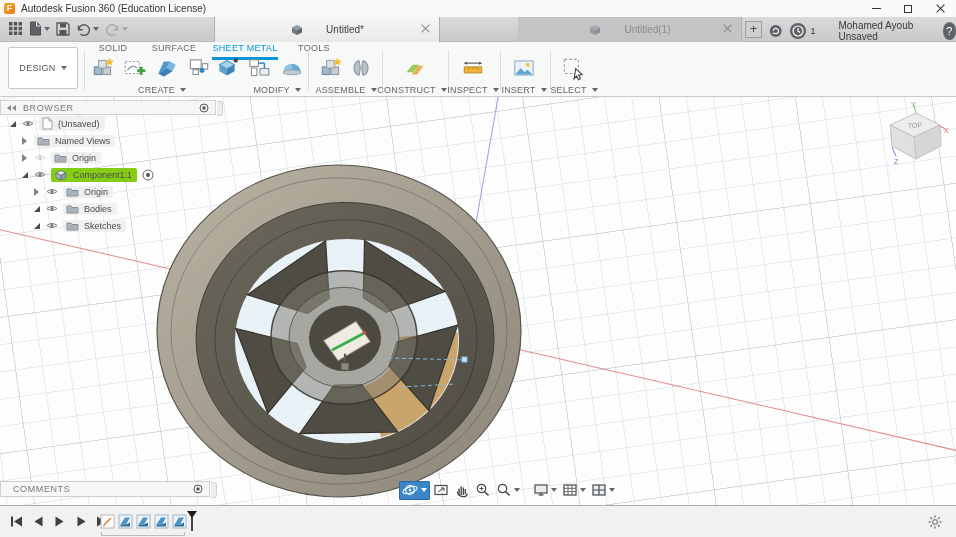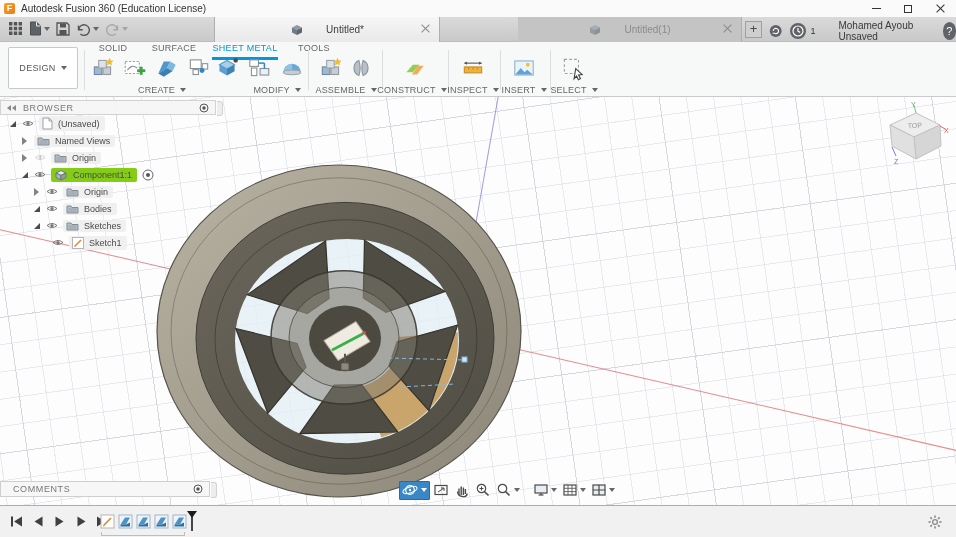--- a/index.html
+++ b/index.html
@@ -501,34 +501,20 @@
         </svg>
       <span class="pill">
           <svg width="13" height="10" viewBox="0 0 13 10">
             <path d="M1 2h4l1 1.5h6V9H1z" fill="#b8c0c7" stroke="#828c94"></path>
             <line x1="2.5" y1="5" x2="10.5" y2="5" stroke="#97a0a8"></line>
             <line x1="2.5" y1="7" x2="10.5" y2="7" stroke="#97a0a8"></line>
           </svg>
           <span>Sketches</span>
         </span>
     </div>
-    <div class="trow lv3">
-      <svg class="eye" width="12" height="9" viewBox="0 0 12 9">
-          <path d="M1 4.5Q6 .5 11 4.5 6 8.5 1 4.5Z" fill="none" stroke="#777"></path>
-          <circle cx="6" cy="4.5" r="1.6" fill="#777"></circle>
-        </svg>
-      <span class="pill">
-          <svg width="12" height="12" viewBox="0 0 12 12">
-            <rect x=".5" y=".5" width="11" height="11" fill="#fff" stroke="#b5b5b5"></rect>
-            <line x1="3" y1="9" x2="9" y2="3" stroke="#e0822f" stroke-width="1.5"></line>
-            <path d="M2.2 10l1.6-.4-1.2-1.2z" fill="#e0822f"></path>
-          </svg>
-          <span>Sketch1</span>
-        </span>
-    </div>
   </div>
 
   <div id="comments">
     <span>COMMENTS</span>
     <svg class="hdr-dot" style="margin-left:auto" width="10" height="10" viewBox="0 0 10 10">
         <circle cx="5" cy="5" r="4" fill="none" stroke="#555"></circle>
         <circle cx="5" cy="5" r="1.7" fill="#555"></circle>
       </svg>
     <div class="panelnub"></div>
   </div>

